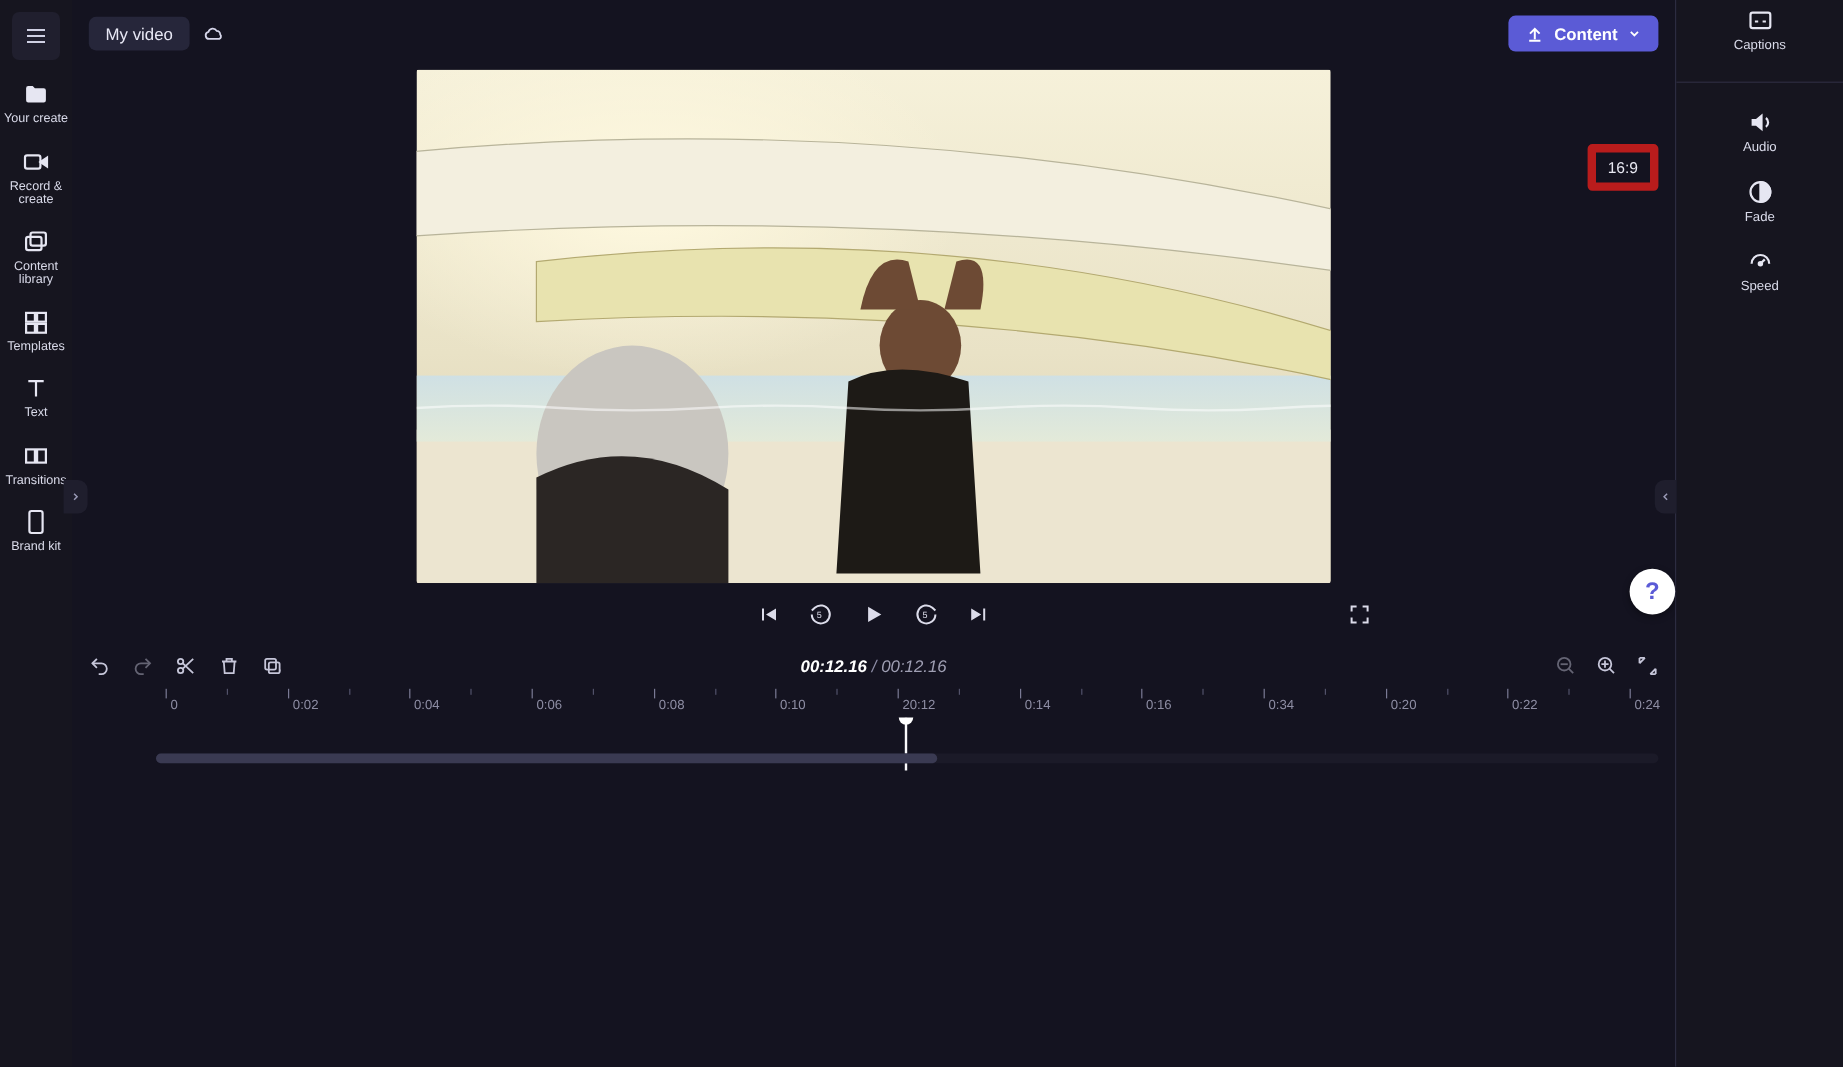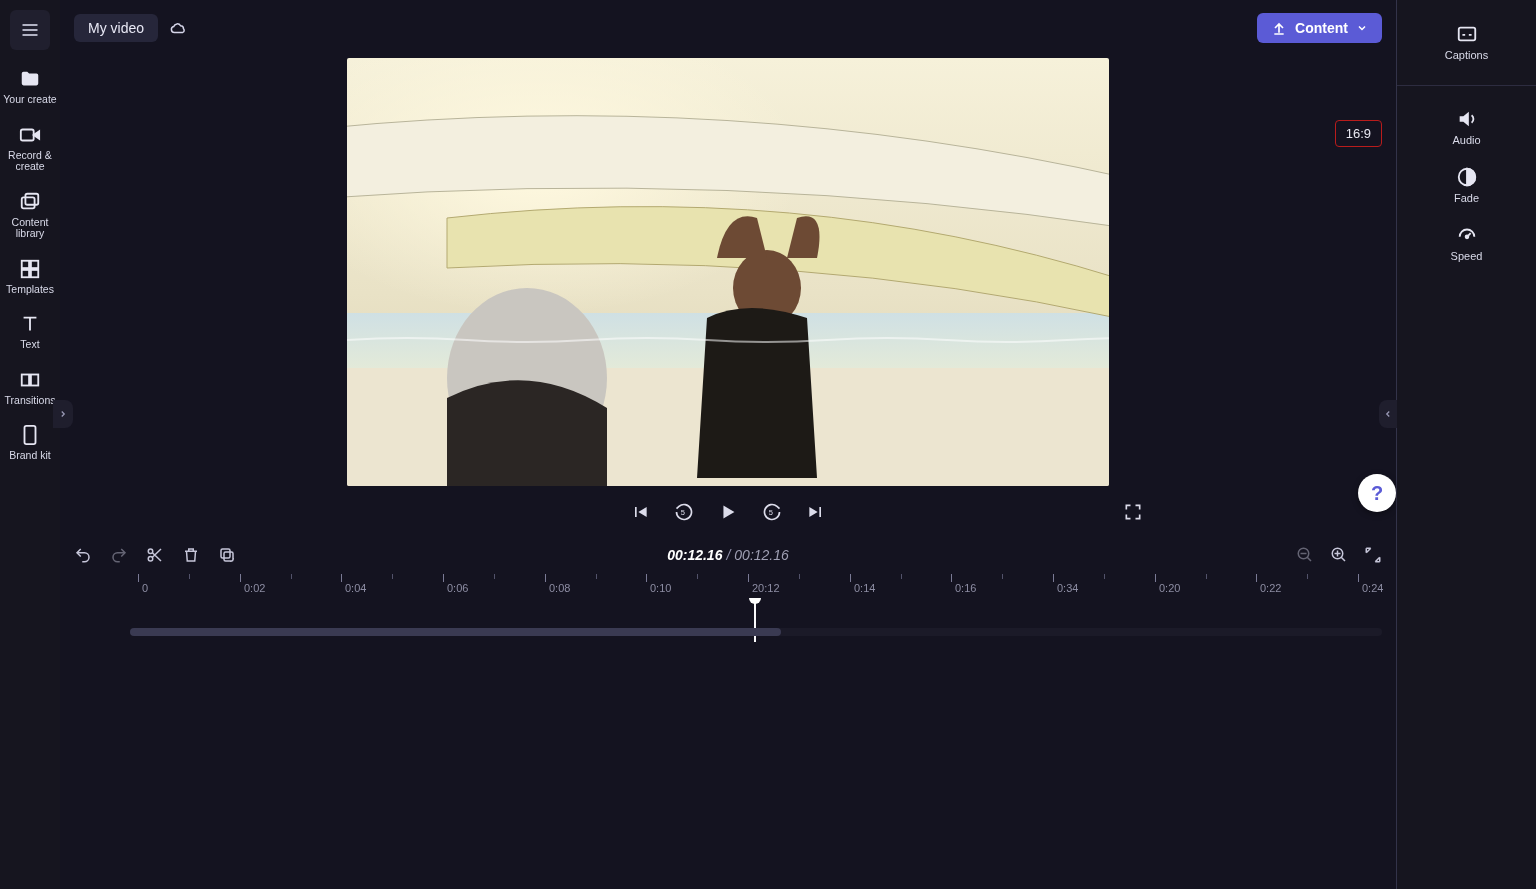--- a/index.html
+++ b/index.html
@@ -29,21 +29,21 @@
   .topbar { height:56px; display:flex; align-items:center; padding:0 14px; gap:12px; }
   .proj-name { background:#26263a; padding:6px 14px; border-radius:6px; font-size:14px; color:#e8e8f5; }
   .cloud-ic { width:18px; height:18px; color:#d5d5e9; }
   .spacer { flex:1; }
   .export-btn { background:#5b5bd6; color:#fff; padding:7px 14px; border-radius:6px; display:flex; align-items:center; gap:8px; font-size:14px; font-weight:600; cursor:pointer; }
   .export-btn svg { color:#fff; }
 
   .stage-wrap { position:relative; flex:0 0 480px; display:flex; flex-direction:column; align-items:center; }
   .preview { margin-top:2px; width:762px; height:428px; border-radius:2px; overflow:hidden; position:relative; }
   .preview svg { width:100%; height:100%; display:block; }
-  .aspect-badge { position:absolute; right:14px; top:64px; border:1px solid #b91c1c; padding:5px 10px; border-radius:4px; font-size:13px; color:#e8e8f2; background:transparent; cursor:pointer; }
+  .aspect-badge { position:absolute; right:14px; top:64px; border:7px solid #b91c1c; padding:5px 10px; border-radius:4px; font-size:13px; color:#e8e8f2; background:transparent; cursor:pointer; }
 
   .transport { display:flex; align-items:center; justify-content:center; gap:18px; height:40px; margin-top:6px; position:relative; width:100%; }
   .t-btn { width:26px; height:26px; color:#dcdcea; cursor:pointer; display:flex; align-items:center; justify-content:center; }
   .play-btn svg { width:22px; height:22px; }
   .full-btn { position:absolute; right:250px; }
   .help-fab { position:absolute; right:0px; top:-18px; width:38px; height:38px; border-radius:50%; background:#fff; display:flex; align-items:center; justify-content:center; color:#5b5bd6; font-weight:700; font-size:20px; box-shadow:0 2px 6px rgba(0,0,0,.4); cursor:pointer; }
 
   
   .tl-toolbar { height:30px; margin-top:4px; display:flex; align-items:center; padding:0 14px; gap:18px; color:#c6c6d9; }
   .tl-toolbar .disabled { opacity:.45; }
@@ -81,21 +81,21 @@
 
   
   .anno { position:absolute; left:588px; top:92px; pointer-events:none; }
   .anno svg { display:block; }
 
   
   .hscroll { position:absolute; bottom:6px; left:70px; right:14px; height:8px; background:#1b1a28; border-radius:4px; }
   .hscroll .thumb { position:absolute; left:0; top:0; bottom:0; width:52%; background:#3a3a52; border-radius:4px; }
 
   
-  .right-rail { background:#16151f; display:flex; flex-direction:column; align-items:center; padding-top:23px; gap:20px; font-size:11px; color:#d0d0e2; }
+  .right-rail { background:#16151f; display:flex; flex-direction:column; align-items:center; padding-top:6px; gap:20px; font-size:11px; color:#d0d0e2; }
   .right-rail .rail-item { width:100%; }
   .right-rail .hr { width:100%; height:1px; background:#2d2c40; margin:4px 0 2px; }
   .right-rail .rail-item .lbl { font-size:11px; }
   .slideout-handle-right { position:absolute; right:139px; top:400px; width:18px; height:28px; background:#1f1e2d; border-radius:8px 0 0 8px; display:flex; align-items:center; justify-content:center; cursor:pointer; }
 
 </style>
 </head>
 <body>
 
 <div class="app">

